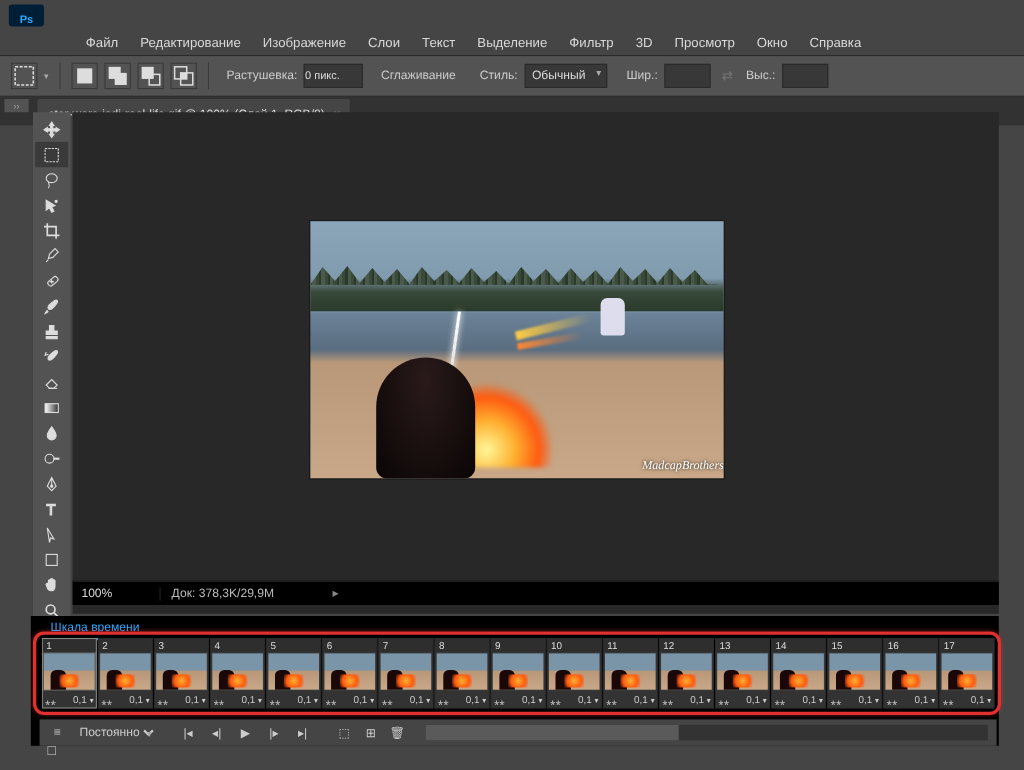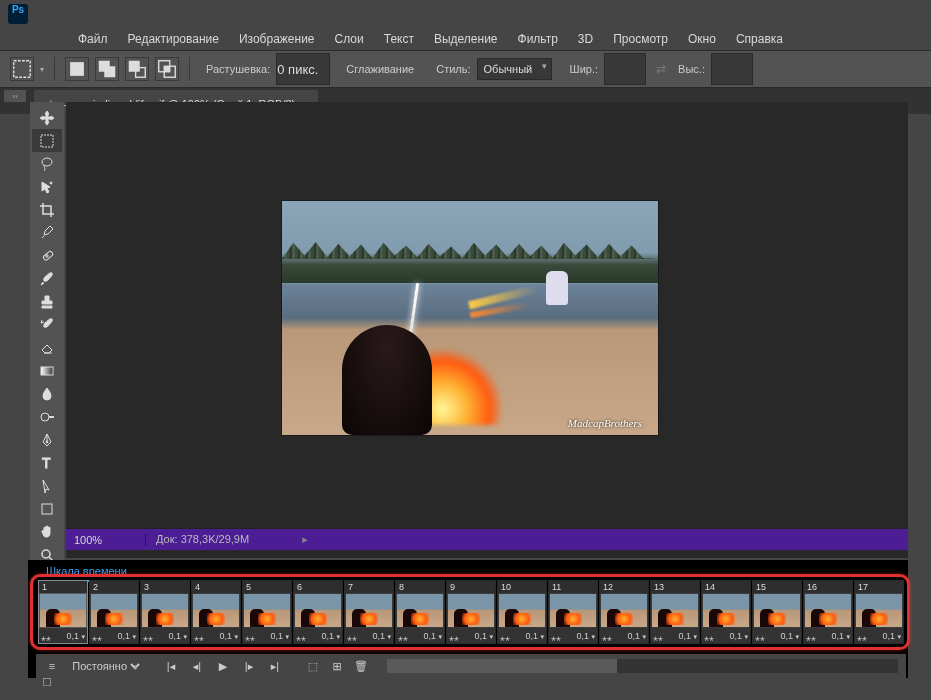--- a/index.html
+++ b/index.html
@@ -1,26 +1,26 @@
 <!DOCTYPE html>
 <html><head>
 <meta charset="utf-8">
 <style>
 * { margin:0; padding:0; box-sizing:border-box; font-family:'Segoe UI',Arial,sans-serif; }
 body { width:931px; height:700px; background:#454545; overflow:hidden; color:#d8d8d8; font-size:11px; position:relative; }
 .titlebar { height:28px; background:#454545; display:flex; align-items:center; padding-left:8px; }
-.ps-logo { width:20px; height:20px; background:#001e36; display:flex; align-items:flex-start; justify-content:center; border-radius:3px; }
+.ps-logo { width:32px; height:20px; background:#001e36; display:flex; align-items:flex-end; justify-content:center; border-radius:3px; }
 .ps-logo span { color:#31a8ff; font-size:10px; font-weight:bold; }
 .menubar { height:22px; background:#454545; display:flex; align-items:flex-start; padding-left:68px; gap:0; }
 .menubar span { padding:4px 10px; font-size:12px; cursor:pointer; }
 .optbar { height:38px; background:#535353; border-top:1px solid #2a2a2a; border-bottom:1px solid #2a2a2a; display:flex; align-items:center; padding:0 10px; gap:6px; }
 .optbar .divider { width:1px; height:24px; background:#3a3a3a; margin:0 4px; }
 .tool-ico { width:24px; height:24px; display:flex; align-items:center; justify-content:center; background:#535353; border:1px solid #3a3a3a; }
 .optbar label { font-size:11px; color:#ccc; margin-left:6px; }
-.opt-input { width:54px; height:32px; background:#383838; border:1px solid #2a2a2a; color:#ddd; padding:2px 0; font-size:13px; }
+.opt-input { width:54px; height:22px; background:#383838; border:1px solid #2a2a2a; color:#ddd; padding:2px 0; font-size:10px; }
 .opt-select { height:22px; background:#383838; border:1px solid #2a2a2a; color:#ddd; font-size:11px; padding:2px 18px 2px 6px; appearance:none; position:relative; }
 .sel-wrap { position:relative; display:inline-block; }
 .sel-wrap::after { content:"▾"; position:absolute; right:5px; top:3px; font-size:9px; color:#aaa; pointer-events:none; }
 .disabled { color:#7a7a7a; }
 .swap-icons { display:flex; gap:4px; margin-left:4px; }
 .btn-wide { height:24px; background:#535353; border:1px solid #3a3a3a; color:#ddd; padding:0 14px; font-size:11px; cursor:pointer; margin-left:auto; margin-right:6px; }
 .tabbar { height:26px; background:#323232; display:flex; align-items:flex-end; padding-left:34px; }
 .doc-tab { height:24px; background:#454545; padding:4px 8px 0 10px; font-size:11px; color:#ddd; display:flex; align-items:center; gap:8px; border-radius:2px 2px 0 0; }
 .doc-tab .x { font-size:11px; color:#999; cursor:pointer; }
 .collapse-tog { position:absolute; left:4px; top:90px; width:22px; height:12px; background:#535353; display:flex; align-items:center; justify-content:center; font-size:8px; color:#aaa; cursor:pointer; }
@@ -34,22 +34,22 @@
 .canvas-area { position:absolute; left:66px; top:102px; width:842px; height:456px; background:#282828; }
 .canvas-img { position:absolute; left:215px; top:98px; width:378px; height:236px; background:linear-gradient(to bottom,#8ba5b9 0%,#7a94a8 35%,#6b8298 36%,#5a6d80 50%,#b89878 55%,#c8a888 100%); overflow:hidden; border:1px solid #1a1a1a; }
 .trees { position:absolute; top:52px; left:0; width:100%; height:30px; background:linear-gradient(to bottom,transparent, #3a4a3a 40%, #2a3a2a); }
 .trees::before { content:""; position:absolute; top:-12px; width:100%; height:18px; background:repeating-linear-gradient(90deg,#2a3a2a 0 2px,#4a5a4a 2px 5px,#3a4a3a 5px 8px); clip-path:polygon(0 100%,3% 10%,6% 80%,9% 5%,12% 90%,15% 15%,18% 85%,21% 20%,24% 95%,27% 10%,30% 80%,33% 25%,36% 90%,39% 15%,42% 85%,45% 30%,48% 95%,51% 10%,54% 80%,57% 20%,60% 90%,63% 15%,66% 85%,69% 25%,72% 95%,75% 10%,78% 80%,81% 20%,84% 90%,87% 15%,90% 85%,93% 25%,96% 95%,100% 100%); }
 .figure { position:absolute; bottom:0; left:60px; width:90px; height:110px; background:radial-gradient(ellipse at 50% 20%,#2a1a1a,#0a0505); border-radius:45px 45px 10px 10px; }
 .fire { position:absolute; bottom:10px; left:120px; width:100px; height:80px; background:radial-gradient(circle at 40% 80%,#fff89a 0%,#ffb030 30%,#ff5a10 55%,transparent 70%); filter:blur(2px); }
 .spark1 { position:absolute; left:186px; top:92px; width:70px; height:8px; background:linear-gradient(90deg,#ffcc44,transparent); transform:rotate(-14deg); filter:blur(1px); }
 .spark2 { position:absolute; left:188px; top:106px; width:60px; height:6px; background:linear-gradient(90deg,#ff8833,transparent); transform:rotate(-10deg); filter:blur(1px); }
 .saber { position:absolute; left:130px; top:82px; width:3px; height:60px; background:linear-gradient(to bottom,#fff,#ddd); box-shadow:0 0 6px #fff; transform:rotate(8deg); }
 .fig2 { position:absolute; top:70px; right:90px; width:22px; height:34px; background:#dde; border-radius:6px 6px 3px 3px; }
-.wm { position:absolute; right:16px; bottom:6px; color:#fff; font-style:italic; font-size:11px; text-shadow:0 0 3px #000; font-family:cursive; }
-.statusbar { position:absolute; left:66px; top:528px; width:842px; height:22px; background:#4c1d95; display:flex; align-items:center; border-top:1px solid #222; }
+.wm { position:absolute; right:0; bottom:6px; color:#fff; font-style:italic; font-size:11px; text-shadow:0 0 3px #000; font-family:cursive; }
+.statusbar { position:absolute; left:66px; top:528px; width:842px; height:22px; background:#000000; display:flex; align-items:center; border-top:1px solid #222; }
 .zoom-fld { width:80px; padding:0 8px; border-right:1px solid #222; font-size:11px; }
 .doc-info { padding:0 10px; font-size:11px; color:#bbb; }
 .doc-info .chev { margin-left:50px; color:#888; }
 .timeline-panel { position:absolute; left:28px; top:560px; width:880px; height:118px; background:#000000; }
 .tl-tab { position:absolute; left:12px; top:2px; font-size:11px; color:#31a8ff; border-bottom:2px solid #31a8ff; padding:3px 6px; }
 .frame-strip { position:absolute; left:10px; top:20px; width:870px; height:70px; display:flex; gap:1px; overflow:hidden; }
 .frame { width:50px; height:64px; background:#3a3a3a; border:1px solid #2a2a2a; display:flex; flex-direction:column; cursor:pointer; flex-shrink:0; }
 .frame.sel { border:1px solid #888; background:#585858; }
 .fnum { font-size:9px; color:#ddd; padding:1px 3px; background:#2e2e2e; }
 .fthumb { flex:1; background:linear-gradient(to bottom,#7a94a8 0%,#7a94a8 45%,#b89878 50%,#c8a888 100%); position:relative; margin:1px; }

